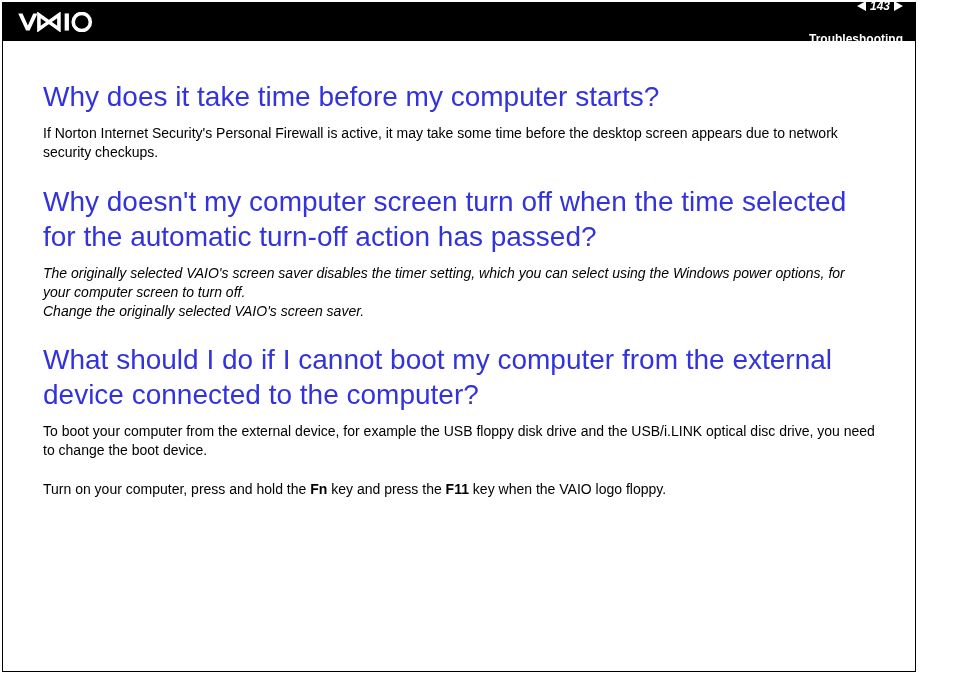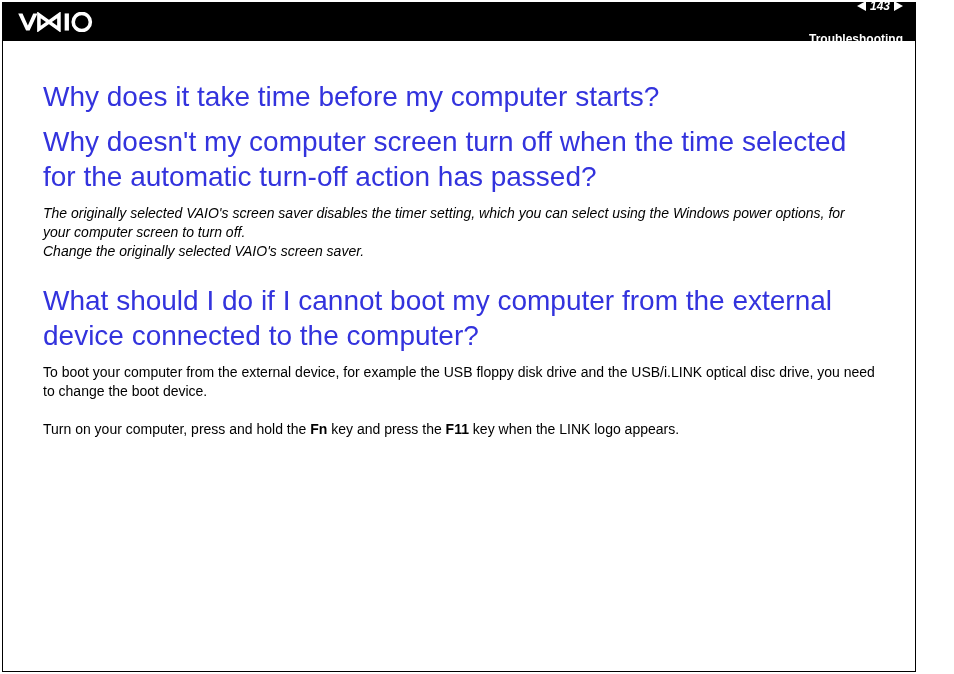--- a/index.html
+++ b/index.html
@@ -117,29 +117,32 @@
         <span>143</span>
         <span class="arrow-right"></span>
       </div>
       <div class="section-label">Troubleshooting</div>
     </div>
   </div>
 
   <div class="content">
 
     <h2 class="question">Why does it take time before my computer starts?</h2>
+    <div class="answer">
+      <p>If Norton Internet Security's Personal Firewall is active, it may take some time before the desktop screen appears due to network security checkups.</p>
+    </div>
 
     <h2 class="question">Why doesn't my computer screen turn off when the time selected for the automatic turn-off action has passed?</h2>
     <div class="answer">
       <p style="white-space: pre-line; font-style: italic;">The originally selected VAIO's screen saver disables the timer setting, which you can select using the Windows power options, for your computer screen to turn off.
 Change the originally selected VAIO's screen saver.</p>
     </div>
 
     <h2 class="question">What should I do if I cannot boot my computer from the external device connected to the computer?</h2>
     <div class="answer">
       <p>To boot your computer from the external device, for example the USB floppy disk drive and the USB/i.LINK optical disc drive, you need to change the boot device.</p>
       <p>
-        <span>Turn on your computer, press and hold the </span><span class="bold">Fn</span><span> key and press the </span><span class="bold">F11</span><span> key when the LINK logo appears.</span>
+        <span>Turn on your computer, press and hold the </span><span class="bold">Fn</span><span> key and press the </span><span class="bold">F11</span><span> key when the VAIO logo floppy.</span>
       </p>
     </div>
 
   </div>
 </div>
 
 </body></html>

